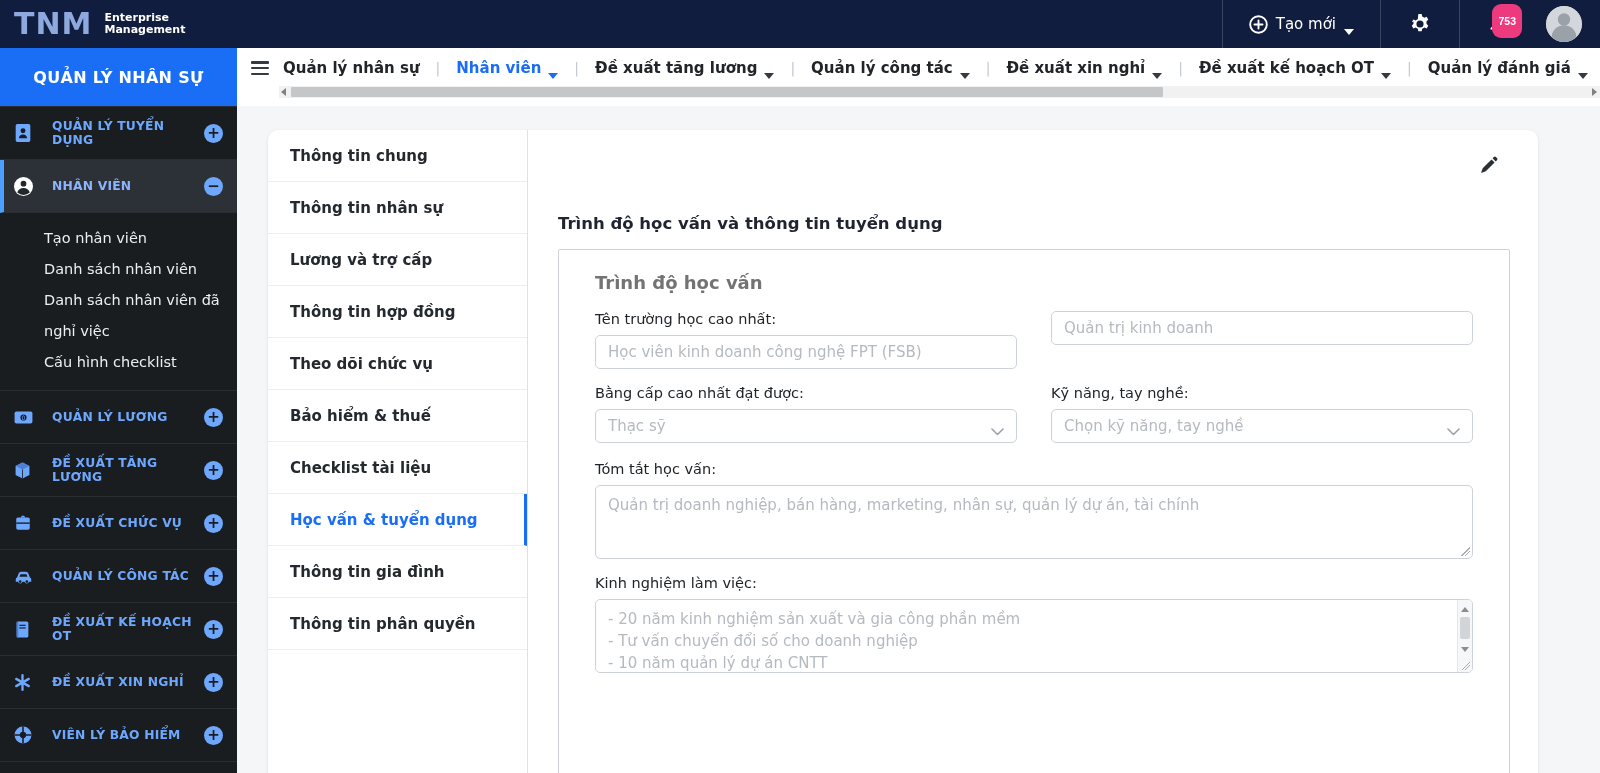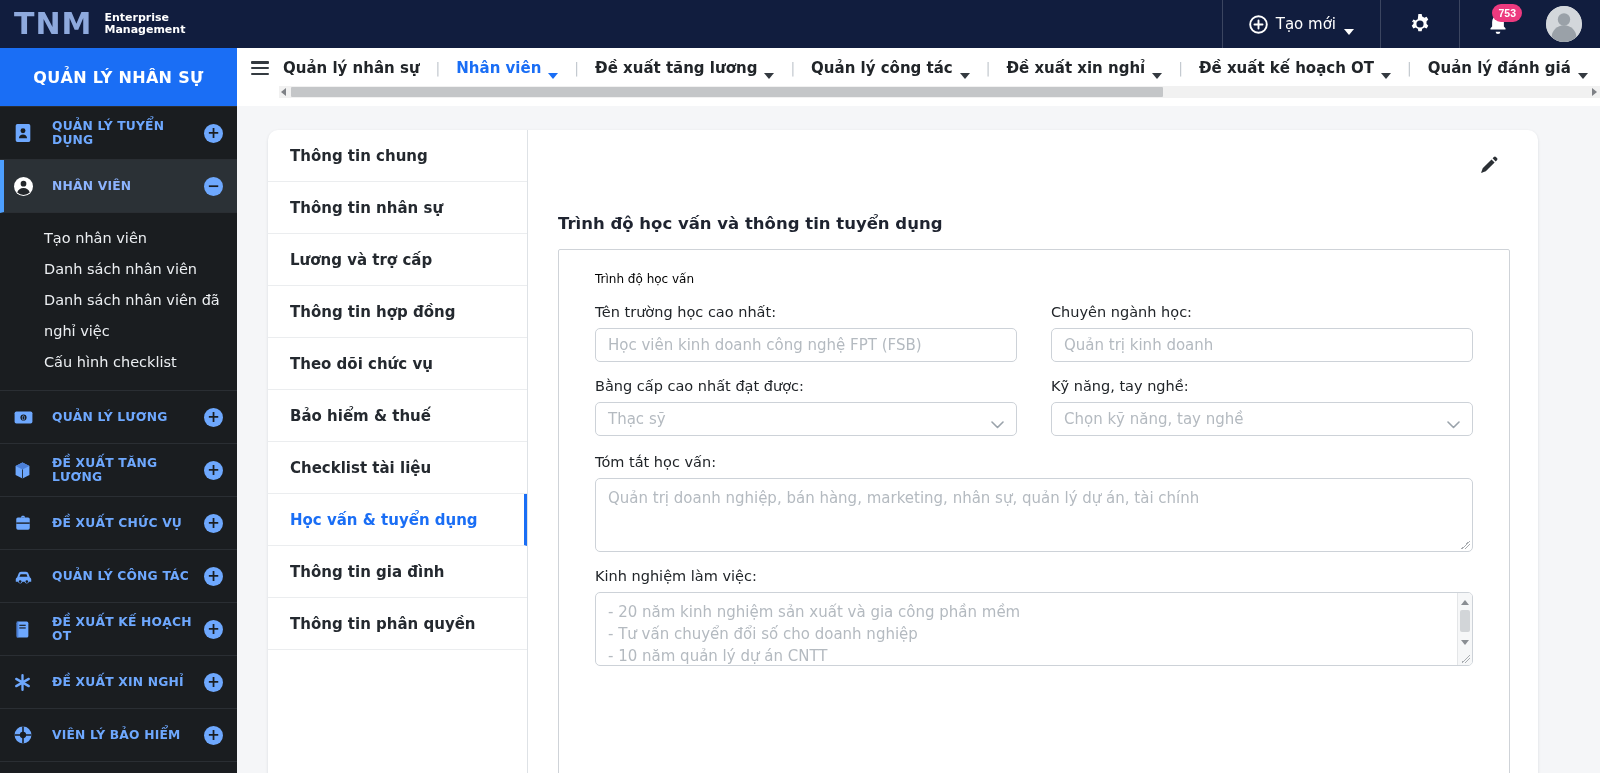--- a/index.html
+++ b/index.html
@@ -9,21 +9,21 @@
   
   .topbar { position:absolute; left:0; top:0; width:1600px; height:48px; background:#111d3e; display:flex; align-items:center; justify-content:space-between; }
   .brand { display:flex; align-items:center; padding-left:14px; }
   .logo { font-size:30px; font-weight:bold; color:#8ea9dd; letter-spacing:1px; line-height:1; }
   .logo-sub { margin-left:12px; color:#ffffff; font-size:11px; line-height:12px; font-weight:bold; }
   .topbar-right { display:flex; align-items:center; height:48px; }
   .vdiv { width:1px; height:48px; background:rgba(255,255,255,0.18); }
   .create-btn { display:flex; align-items:center; gap:8px; background:transparent; border:none; color:#fff; font-family:inherit; font-size:15px; padding:0 26px; height:48px; cursor:pointer; }
   .icon-btn { background:transparent; border:none; color:#fff; height:48px; display:flex; align-items:center; padding:0 28px; cursor:pointer; position:relative; }
   .bell-wrap { position:relative; }
-  .badge { position:absolute; top:4px; right:14px; background:#ed3a7f; color:#fff; font-size:10.5px; font-weight:bold; padding:2px 6px; border-radius:9px; line-height:14px; }
+  .badge { position:absolute; top:4px; right:14px; background:#ed3a7f; color:#fff; font-size:10.5px; font-weight:bold; padding:10px 6px; border-radius:9px; line-height:14px; }
   .avatar { width:36px; height:36px; border-radius:50%; background:#d3d7db; margin:0 18px 0 10px; overflow:hidden; cursor:pointer; flex:none; }
 
   
   .subheader { position:absolute; left:0; top:48px; width:1600px; height:58px; background:#fff; }
   .module-title { position:absolute; left:0; top:0; width:237px; height:58px; background:#1a6ef5; color:#fff; font-size:16px; font-weight:bold; display:flex; align-items:center; justify-content:center; letter-spacing:.3px; }
   .topnav { position:absolute; left:237px; top:0; right:0; height:58px; overflow:hidden; }
   .navrow { display:flex; align-items:center; height:40px; padding-left:12px; white-space:nowrap; }
   .hamburger { width:18px; height:14px; display:inline-flex; flex-direction:column; justify-content:space-between; margin:0 10px 0 2px; cursor:pointer; flex:none; }
   .hamburger span { display:block; height:2.5px; background:#343a40; border-radius:1px; }
   .nav-item { display:inline-flex; align-items:center; gap:7px; font-size:15px; font-weight:600; color:#212529; padding:0 4px; cursor:pointer; }
@@ -63,21 +63,21 @@
 
   .card-body { display:flex; height:812px; }
   .side-tabs { width:260px; flex:none; border-right:1px solid #dee2e6; }
   .tab-item { height:52px; display:flex; align-items:center; padding:0 12px 0 22px; border-bottom:1px solid #ebedef; font-size:15px; font-weight:600; color:#24292f; cursor:pointer; }
   .tab-item.active { color:#1a6ef5; border-right:3px solid #1a6ef5; }
 
   .form-panel { flex:1; position:relative; padding:28px 28px 0 30px; }
   .pencil { position:absolute; top:26px; right:40px; cursor:pointer; }
   .section-title { font-size:16.5px; font-weight:bold; color:#1f2430; margin-top:56px; }
   .fieldset { margin-top:16px; border:1px solid #cfd3d8; border-radius:2px; padding:22px 36px 40px 36px; height:640px; }
-  .group-title { font-size:12px; font-weight:normal; color:#000000; }
+  .group-title { font-size:18px; font-weight:bold; color:#737373; }
   .grid2 { display:grid; grid-template-columns:1fr 1fr; column-gap:34px; margin-top:18px; }
   .fgroup { margin-bottom:16px; }
   .flabel { display:block; font-size:14.5px; color:#212529; margin-bottom:8px; }
   .tinput { width:100%; height:34px; border:1px solid #cdd2d8; border-radius:5px; padding:0 12px; font-family:inherit; font-size:15px; color:#0369a1; background:#fff; }
   .tinput::placeholder { color:#b4bac0; opacity:1; }
   .select { width:100%; height:34px; border:1px solid #cdd2d8; border-radius:5px; padding:0 34px 0 12px; display:flex; align-items:center; position:relative; cursor:pointer; background:#fff; }
   .sel-text { font-size:15px; color:#b4bac0; }
   .sel-chev { position:absolute; right:12px; top:11px; }
   .full { margin-top:2px; }
   .ta-wrap { position:relative; }
@@ -361,21 +361,20 @@
 
         <div class="fieldset">
           <h3 class="group-title">Trình độ học vấn</h3>
 
           <div class="grid2">
             <div class="fgroup">
               <label class="flabel">Tên trường học cao nhất:</label>
               <input class="tinput" placeholder="Học viên kinh doanh công nghệ FPT (FSB)" style="">
             </div>
             <div class="fgroup">
-              <label class="flabel">Chuyên ngành học:</label>
               <input class="tinput" placeholder="Quản trị kinh doanh" style="">
             </div>
             <div class="fgroup">
               <label class="flabel">Bằng cấp cao nhất đạt được:</label>
               <div class="select">
                 <span class="sel-text">Thạc sỹ</span>
                 <span class="sel-chev"><svg width="13" height="8" viewBox="0 0 13 8">
                       <path d="M1 1l5.5 5.5L12 1" stroke="#9aa3ab" stroke-width="1.6" fill="none" stroke-linecap="round" stroke-linejoin="round"></path>
                     </svg></span>
               </div>

